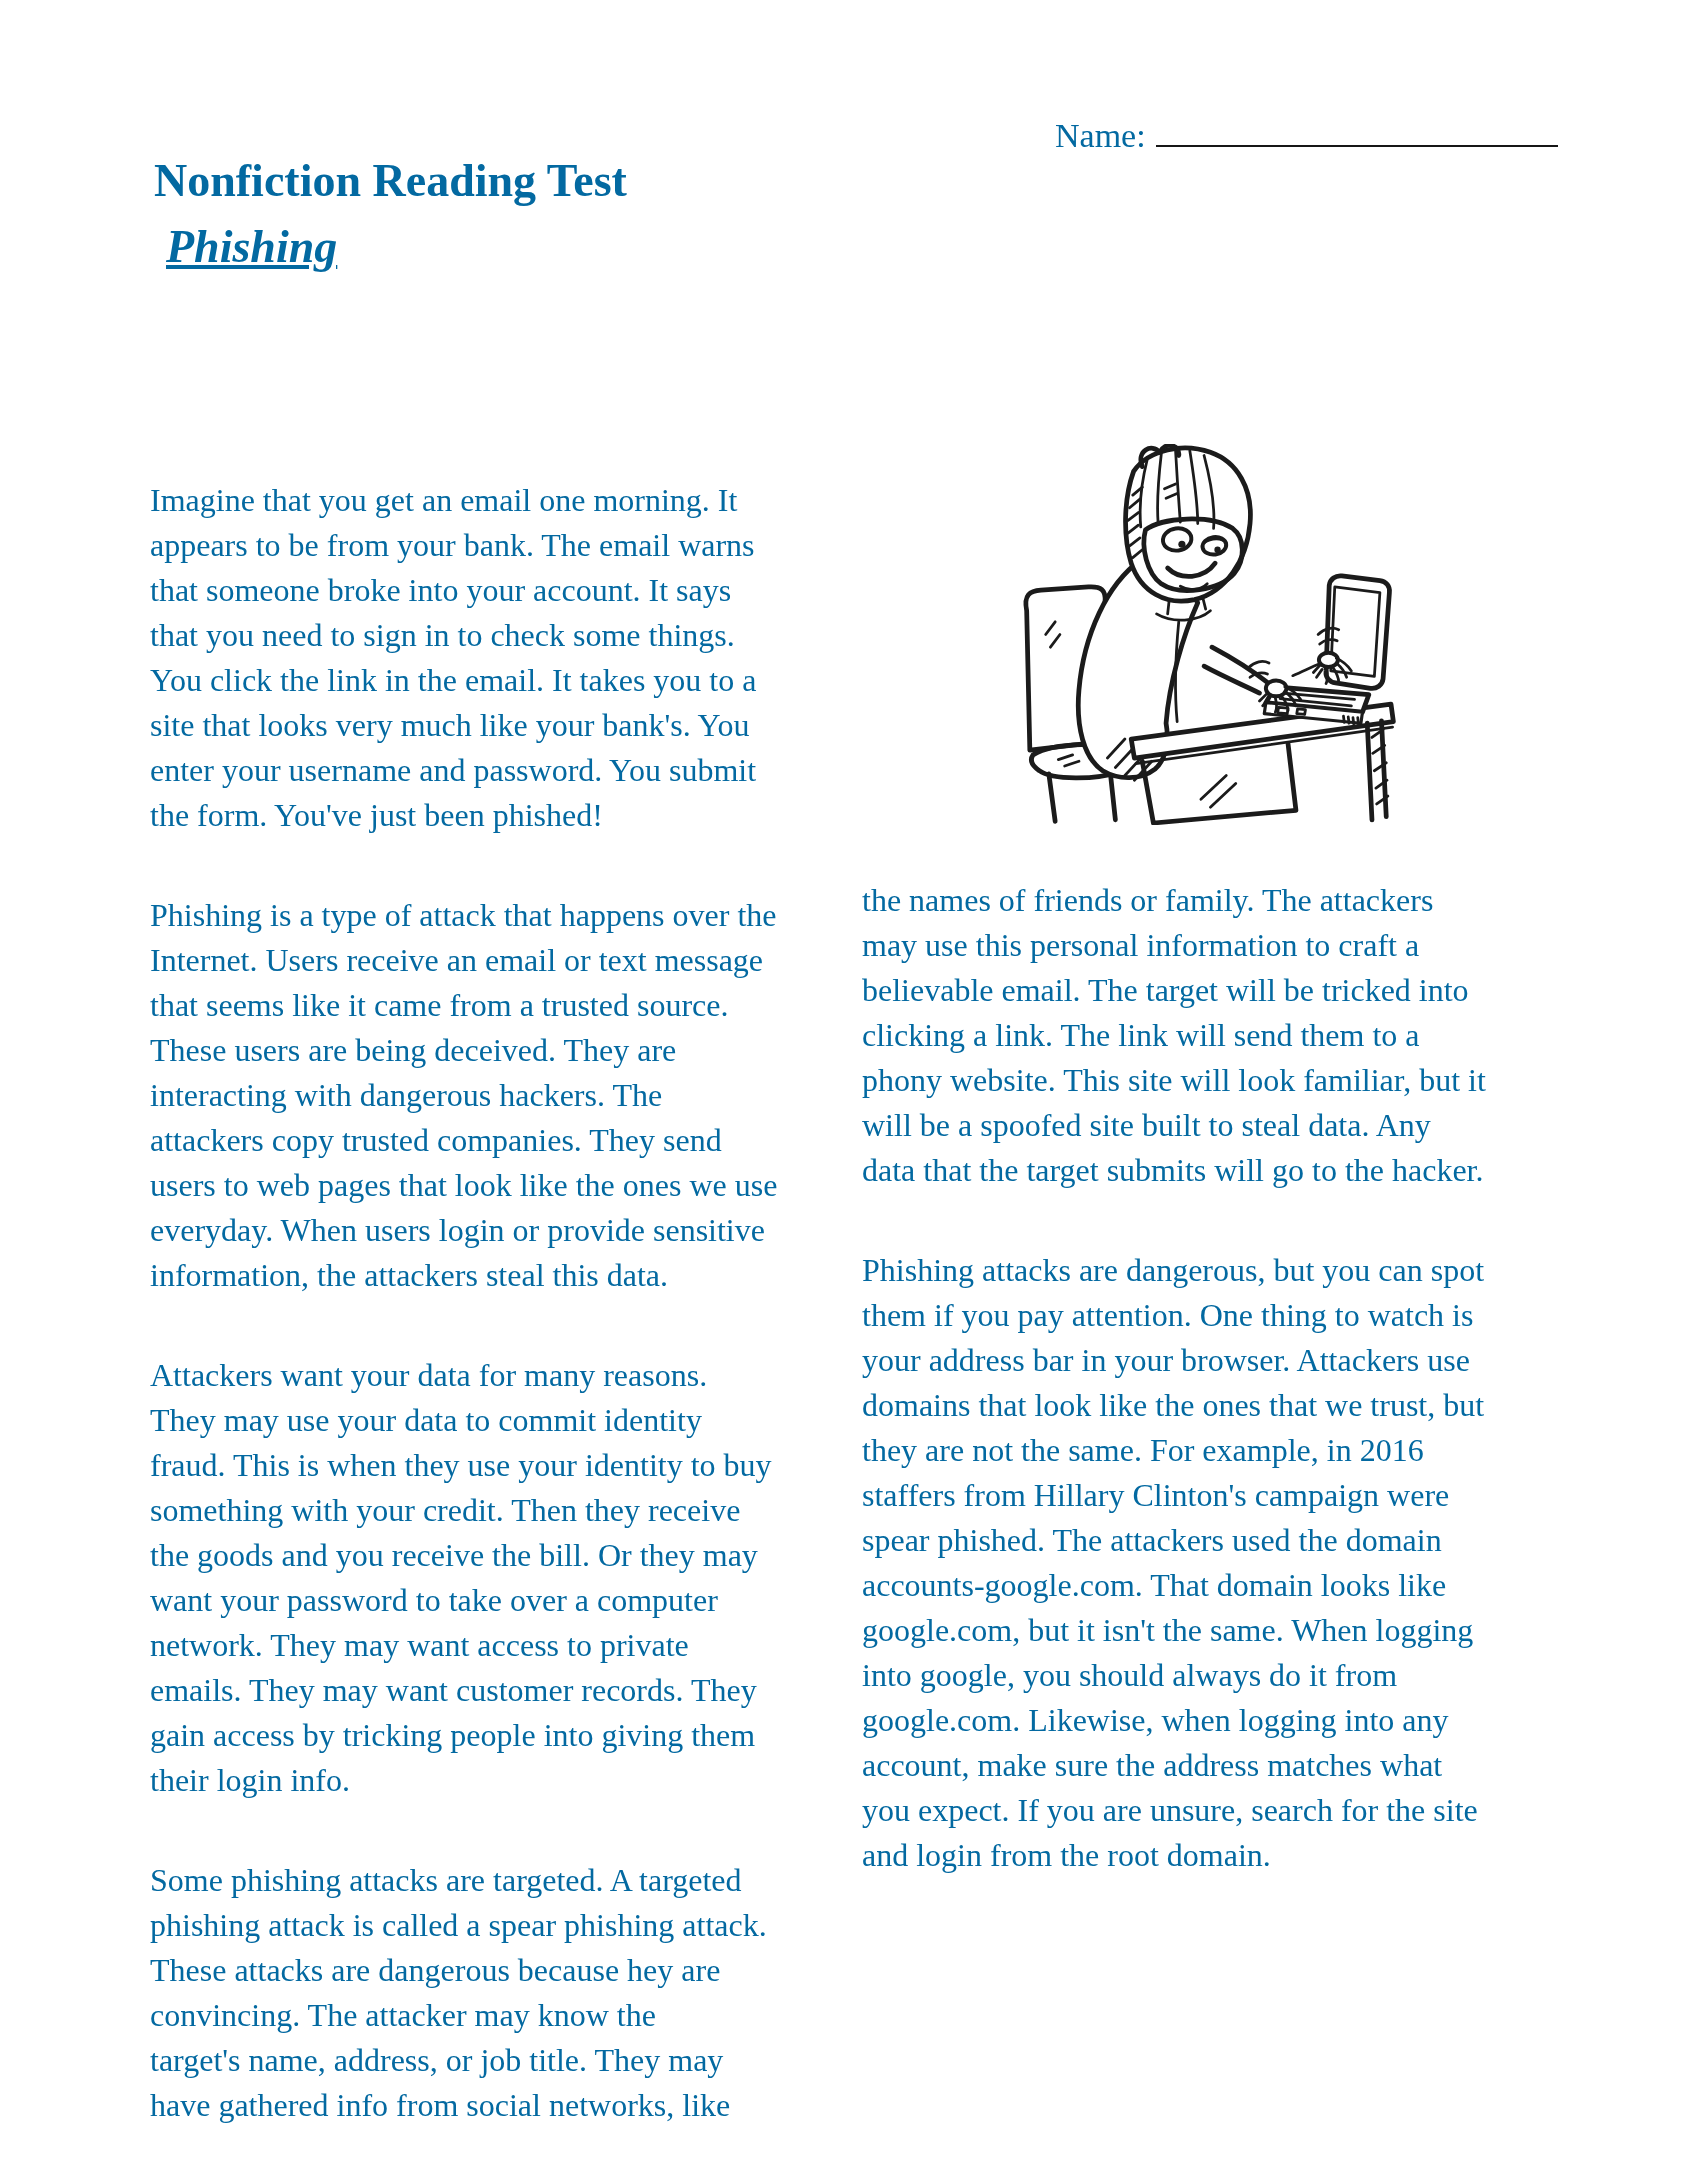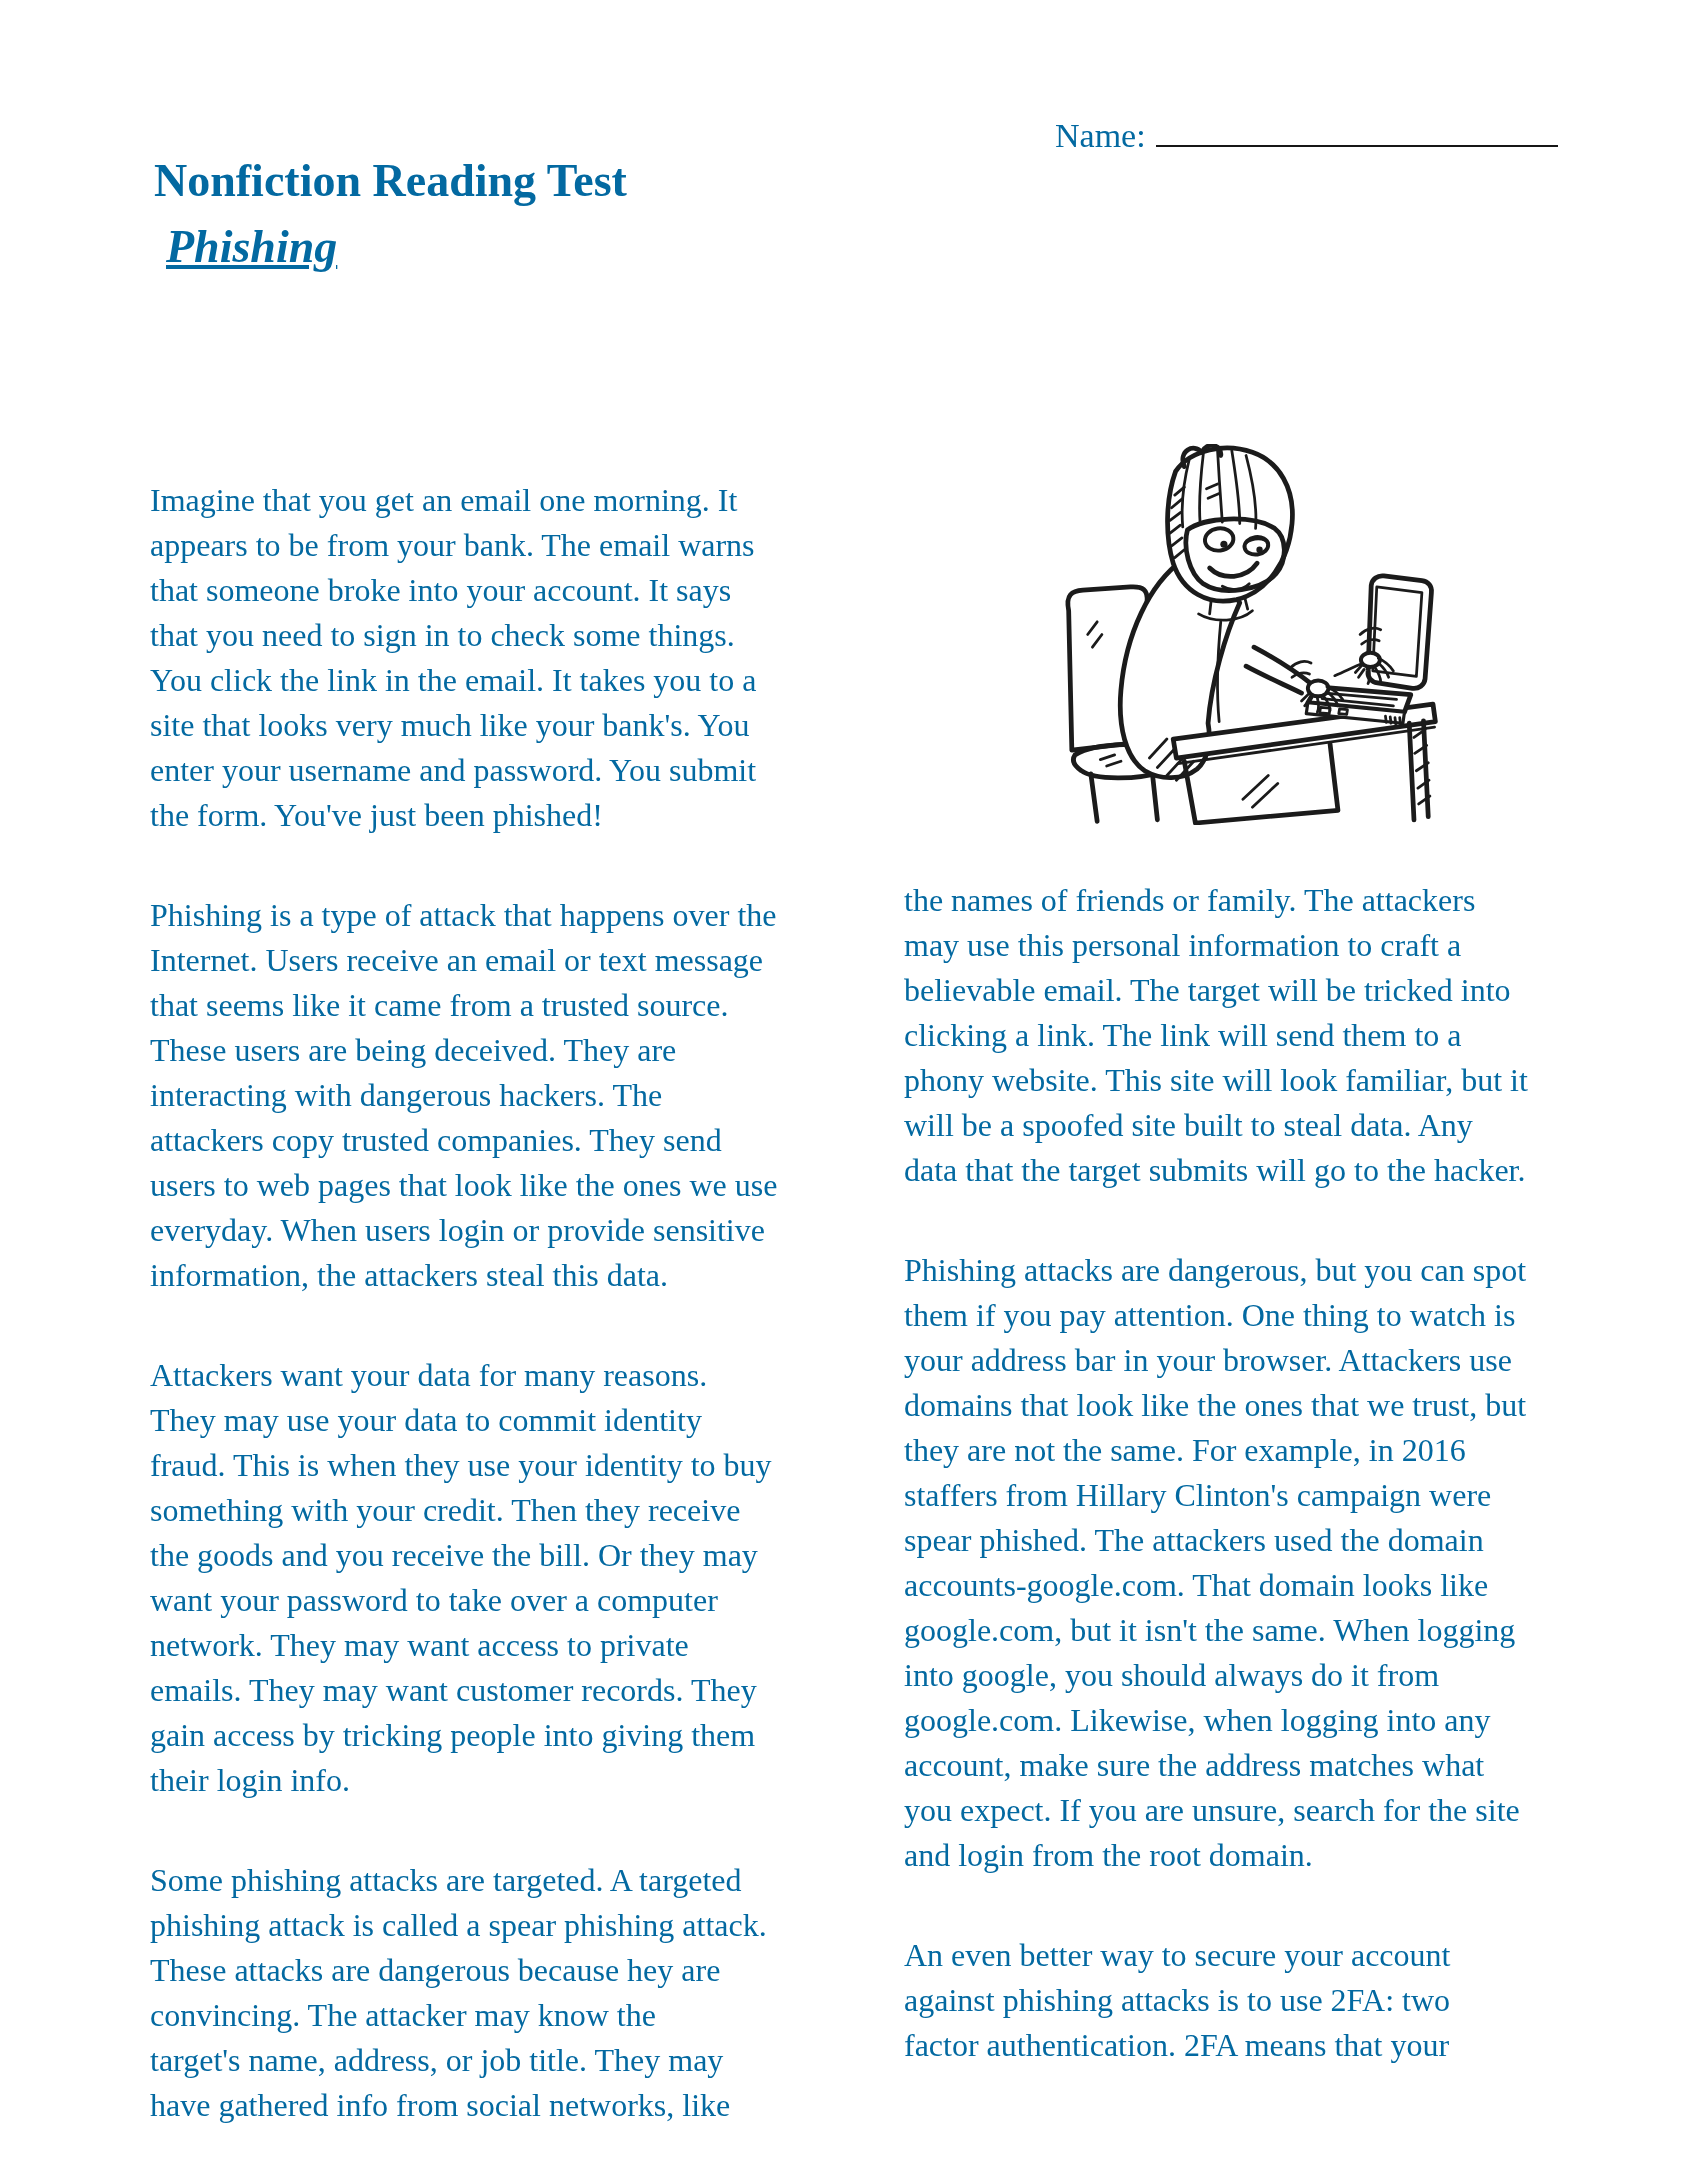--- a/index.html
+++ b/index.html
@@ -8,21 +8,21 @@
     color:#0369a1;font-family:"Liberation Serif","DejaVu Serif",serif;
     overflow:hidden;
   }
   .name-row{position:absolute;left:1055px;top:114px;font-size:34px;line-height:41px;white-space:nowrap;}
   .name-line{display:inline-block;width:402px;height:31px;border-bottom:2.6px solid #161616;margin-left:10.2px;}
   .title{position:absolute;left:150px;top:150px;margin:4px;font-size:46px;line-height:53px;font-weight:bold;}
   .subtitle{position:absolute;left:150px;top:204px;margin:16px;font-size:46px;line-height:53px;font-weight:bold;font-style:italic;text-decoration:underline;}
   .directions{position:absolute;left:150px;top:278px;width:1448px;margin:0;font-size:32px;line-height:45px;white-space:pre-line;}
   .col{position:absolute;top:430px;font-size:32px;line-height:45px;}
   .col-left{left:150px;width:734px;margin-top:48px;}
-  .col-right{left:904px;width:734px;}
+  .col-right{left:862px;width:734px;}
   .para{margin:0 0 55px 0;white-space:pre-line;}
   .illustration{width:396px;height:381px;margin:13.6px 0 53px 152px;}
   .illustration svg{width:100%;height:100%;}
   .sk{fill:none;stroke:#1b1b1b;stroke-width:6;stroke-linecap:round;stroke-linejoin:round;}
   .sk-thin{fill:none;stroke:#1b1b1b;stroke-width:3.5;stroke-linecap:round;stroke-linejoin:round;}
   .sk-fill{fill:#ffffff;stroke:#1b1b1b;stroke-width:6;stroke-linecap:round;stroke-linejoin:round;}
 </style>
 </head>
 <body>
 
@@ -160,19 +160,16 @@
 they are not the same. For example, in 2016
 staffers from Hillary Clinton's campaign were
 spear phished. The attackers used the domain
 accounts-google.com. That domain looks like
 google.com, but it isn't the same. When logging
 into google, you should always do it from
 google.com. Likewise, when logging into any
 account, make sure the address matches what
 you expect. If you are unsure, search for the site
 and login from the root domain.</p>
-    <p class="para">An even better way to secure your account
-against phishing attacks is to use 2FA: two
-factor authentication. 2FA means that your</p>
   </div>
 
 </div>
 
 
 </body></html>

